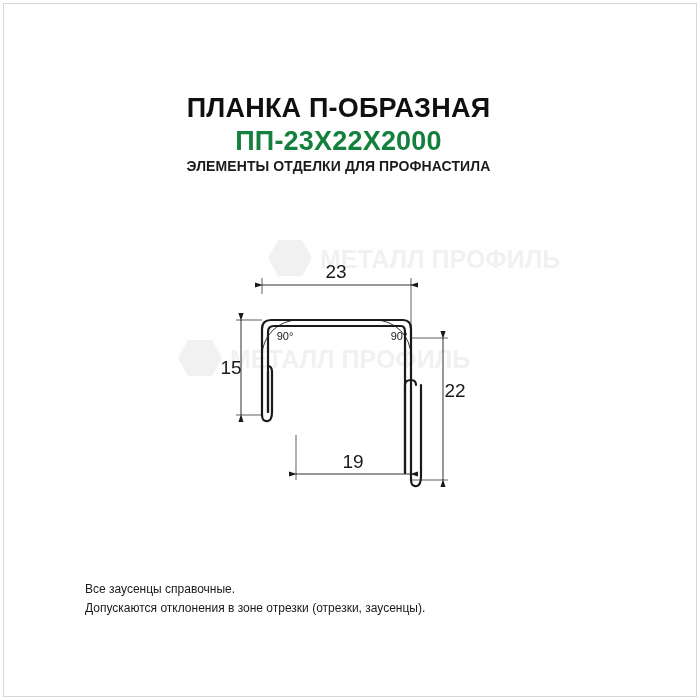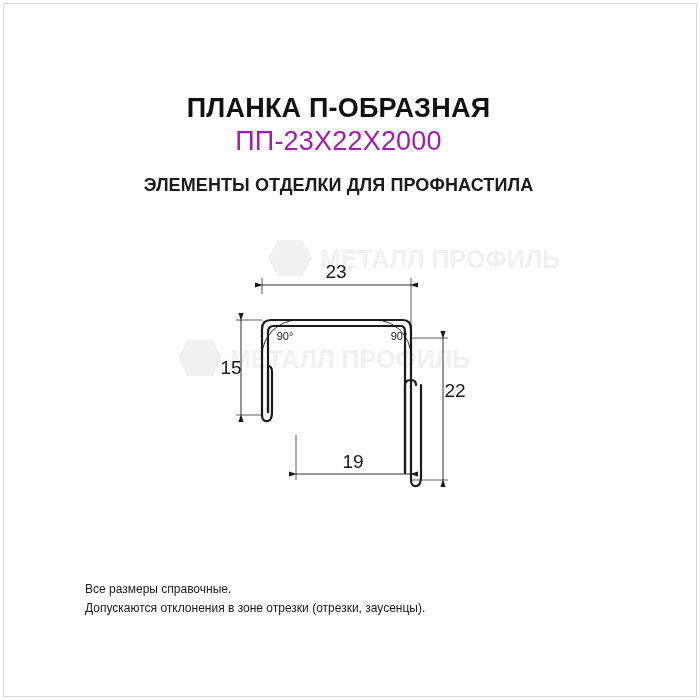--- a/index.html
+++ b/index.html
@@ -38,28 +38,28 @@
   }
   .title-line1 {
     font-size: 27px;
     font-weight: bold;
     letter-spacing: 0.2px;
     line-height: 33px;
     color: #101010;
   }
   .title-line2 {
     font-size: 27px;
-    font-weight: normal;
+    font-weight: bold;
     letter-spacing: 0.2px;
     line-height: 33px;
-    color: #a21caf;
+    color: #15803d;
   }
   .subtitle {
-    margin-top: 17px;
-    font-size: 18px;
+    margin-top: 0;
+    font-size: 14px;
     font-weight: bold;
     color: #1b1b1b;
     letter-spacing: 0.1px;
   }
   .drawing {
     position: absolute;
     left: 0; top: 190px;
     width: 572px;
     height: 340px;
   }
@@ -166,16 +166,16 @@
         <text x="231" y="184" font-size="19" text-anchor="middle">15</text>
         <text x="455" y="207" font-size="19" text-anchor="middle">22</text>
         <text x="353" y="278" font-size="19" text-anchor="middle">19</text>
         <text x="285" y="150" font-size="11" text-anchor="middle">90°</text>
         <text x="399" y="150" font-size="11" text-anchor="middle">90°</text>
       </g>
     </svg>
   </div>
 
   <div class="footnotes">
-    <div>Все размеры справочные.</div>
+    <div>Все заусенцы справочные.</div>
     <div>Допускаются отклонения в зоне отрезки (отрезки, заусенцы).</div>
   </div>
 </div>
 
 </body></html>

